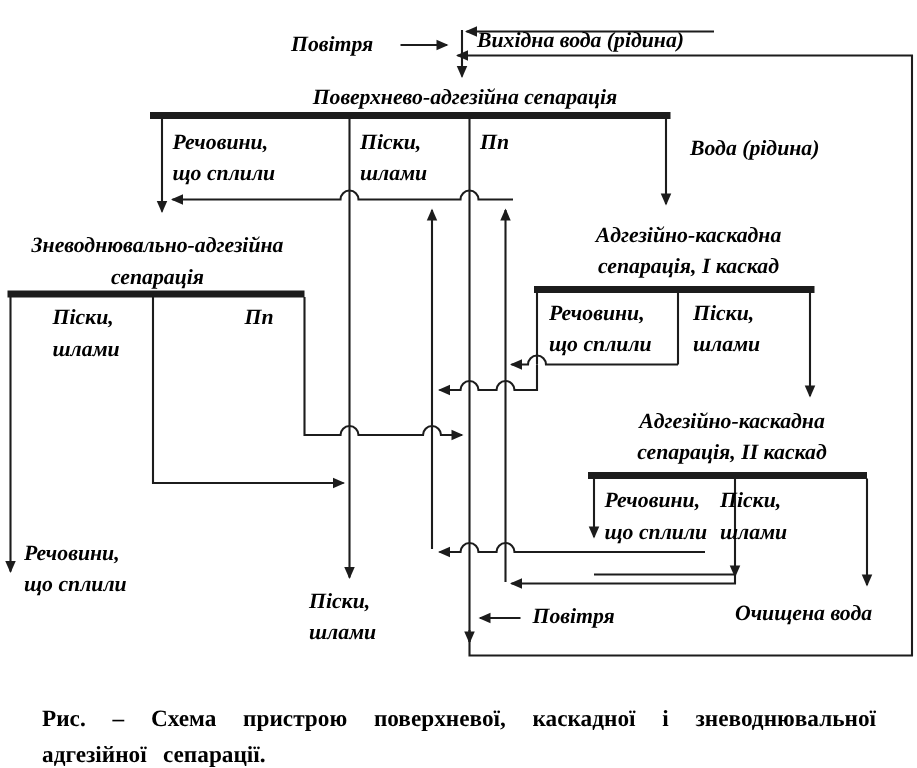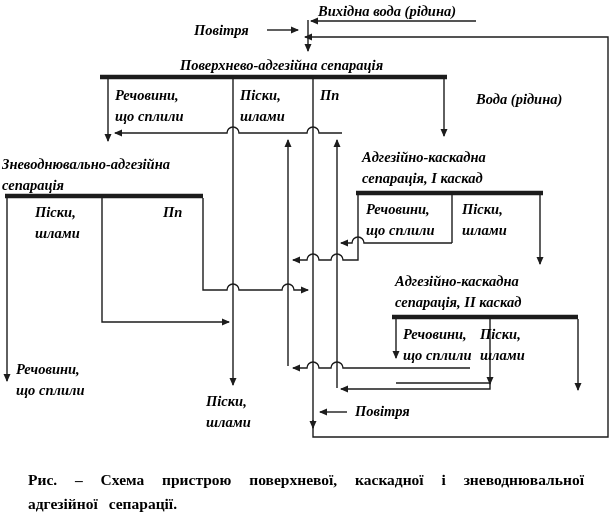--- a/index.html
+++ b/index.html
@@ -1,21 +1,21 @@
 <!DOCTYPE html>
 <html><head>
 <meta charset="utf-8">
 <style>
   html,body{margin:0;padding:0;background:#fff;}
   #canvas{position:relative;width:611px;height:512px;background:#fff;overflow:hidden;
           font-family:"Liberation Serif","DejaVu Serif",serif;}
   #flow-svg{position:absolute;left:0;top:0;}
   .lbl{position:absolute;font-style:italic;font-weight:bold;color:#000;
        font-size:14.5px;line-height:21px;white-space:pre-line;}
-  .ctr{}
+  .ctr{text-align:center;}
   .caption{position:absolute;left:28px;top:468px;width:556px;font-style:normal;
            font-weight:bold;font-size:15.5px;line-height:24px;color:#000;
            text-align:justify;word-spacing:7px;
            font-family:"Liberation Serif","DejaVu Serif",serif;}
 </style>
 </head>
 <body>
 
 <div id="canvas">
 
@@ -63,30 +63,30 @@
       <path d="M490,319 V383"></path>
       <path d="M396,383 H490"></path>
       <path d="M490,383 V389 H341" marker-end="url(#ah)"></path>
       <path d="M490,378 V384" marker-end="url(#ah)"></path>
       <path d="M578,319 V390" marker-end="url(#ah)"></path>
 
       <path d="M347,412 H320" marker-end="url(#ah)"></path>
     </g>
   </svg>
 
-  <div class="lbl" style="left:318px;top:1px;">Вихідна вода (рідина)</div>
+  <div class="lbl" style="left:318px;top:17px;">Вихідна вода (рідина)</div>
   <div class="lbl" style="left:194px;top:20px;">Повітря</div>
 
   <div class="lbl ctr" style="left:180px;top:55px;width:260px;">Поверхнево-адгезійна сепарація</div>
   <div class="lbl" style="left:115px;top:85px;">Речовини,
 що сплили</div>
   <div class="lbl" style="left:240px;top:85px;">Піски,
 шлами</div>
   <div class="lbl" style="left:320px;top:85px;">Пп</div>
-  <div class="lbl" style="left:476px;top:89px;text-align:center;">Вода (рідина)</div>
+  <div class="lbl" style="left:460px;top:89px;text-align:center;">Вода (рідина)</div>
 
   <div class="lbl ctr" style="left:2px;top:154px;width:206px;">Зневоднювально-адгезійна
 сепарація</div>
   <div class="lbl" style="left:35px;top:202px;">Піски,
 шлами</div>
   <div class="lbl" style="left:163px;top:202px;">Пп</div>
 
   <div class="lbl ctr" style="left:362px;top:147px;width:194px;">Адгезійно-каскадна
 сепарація, І каскад</div>
   <div class="lbl" style="left:366px;top:199px;">Речовини,
@@ -99,15 +99,16 @@
   <div class="lbl" style="left:403px;top:324px;">Речовини,
 що сплили</div>
   <div class="lbl" style="left:480px;top:324px;">Піски,
 шлами</div>
 
   <div class="lbl" style="left:16px;top:359px;">Речовини,
 що сплили</div>
   <div class="lbl" style="left:206px;top:391px;">Піски,
 шлами</div>
   <div class="lbl" style="left:355px;top:401px;">Повітря</div>
+  <div class="lbl" style="left:490px;top:399px;">Очищена вода</div>
 
   <div class="caption">Рис. – Схема пристрою поверхневої, каскадної і зневоднювальної адгезійної сепарації.</div>
 </div>
 
 </body></html>

